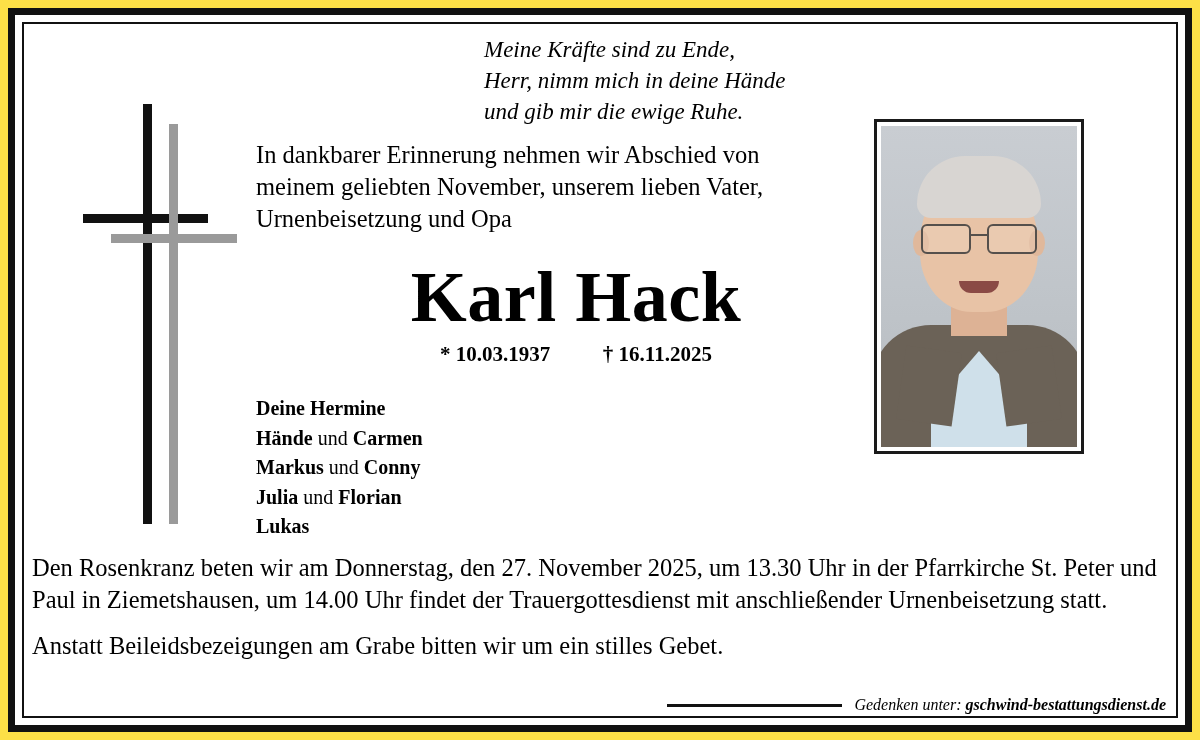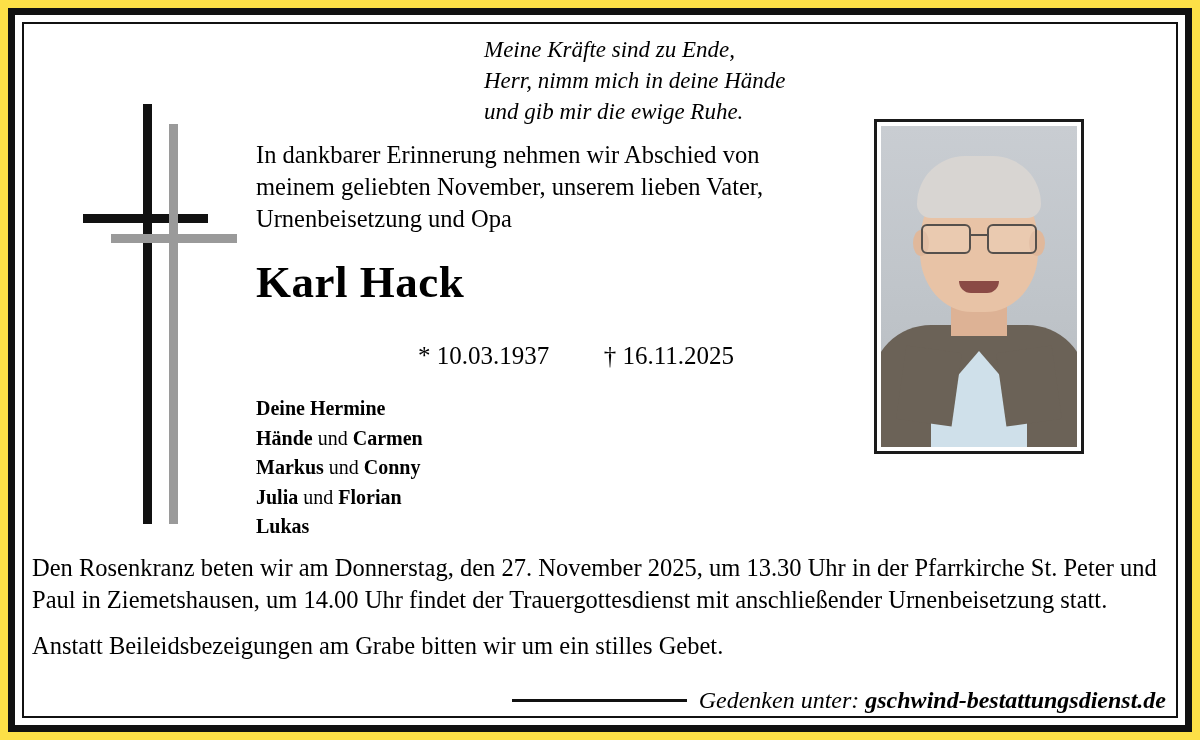--- a/index.html
+++ b/index.html
@@ -121,34 +121,35 @@
   .intro .last-line {
     text-align: left;
   }
 
   
   .name {
     position: absolute;
     left: 232px;
     top: 232px;
     width: 640px;
+    text-align: center;
     font-weight: bold;
-    font-size: 45px;
+    font-size: 72px;
     letter-spacing: 0.5px;
   }
 
   
   .dates {
     position: absolute;
     left: 232px;
     top: 318px;
     width: 640px;
     text-align: center;
-    font-weight: normal;
-    font-size: 25px;
+    font-weight: bold;
+    font-size: 21px;
   }
   .dates .gap {
     display: inline-block;
     width: 42px;
   }
 
   
   .family {
     position: absolute;
     left: 232px;
@@ -321,21 +322,21 @@
     align-items: center;
     gap: 12px;
   }
   .footer .rule {
     width: 175px;
     height: 3px;
     background: #111111;
   }
   .footer .credit {
     font-style: italic;
-    font-size: 24px;
+    font-size: 16px;
     white-space: nowrap;
   }
   .footer .credit .dom {
     font-weight: bold;
   }
 </style>
 </head>
 <body>
 
 <div class="page">

